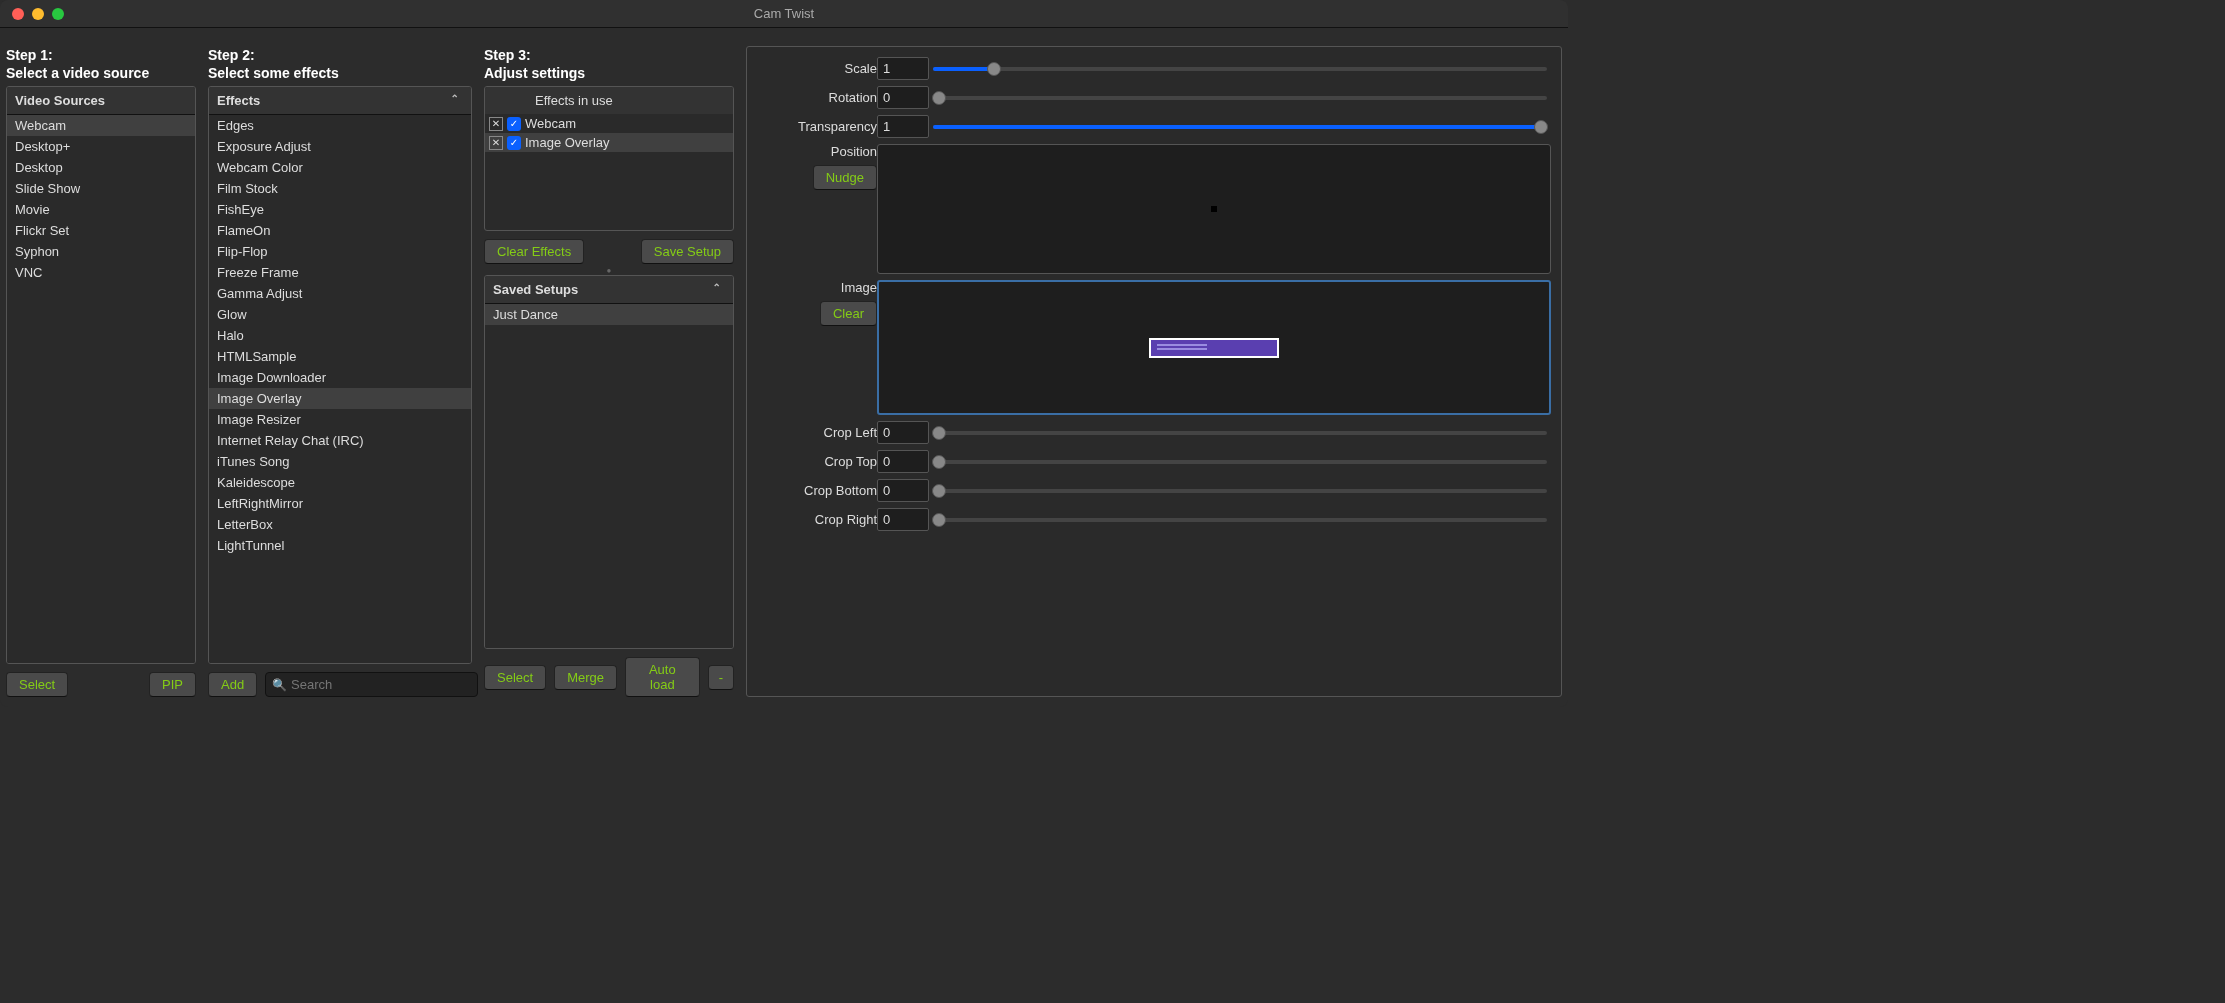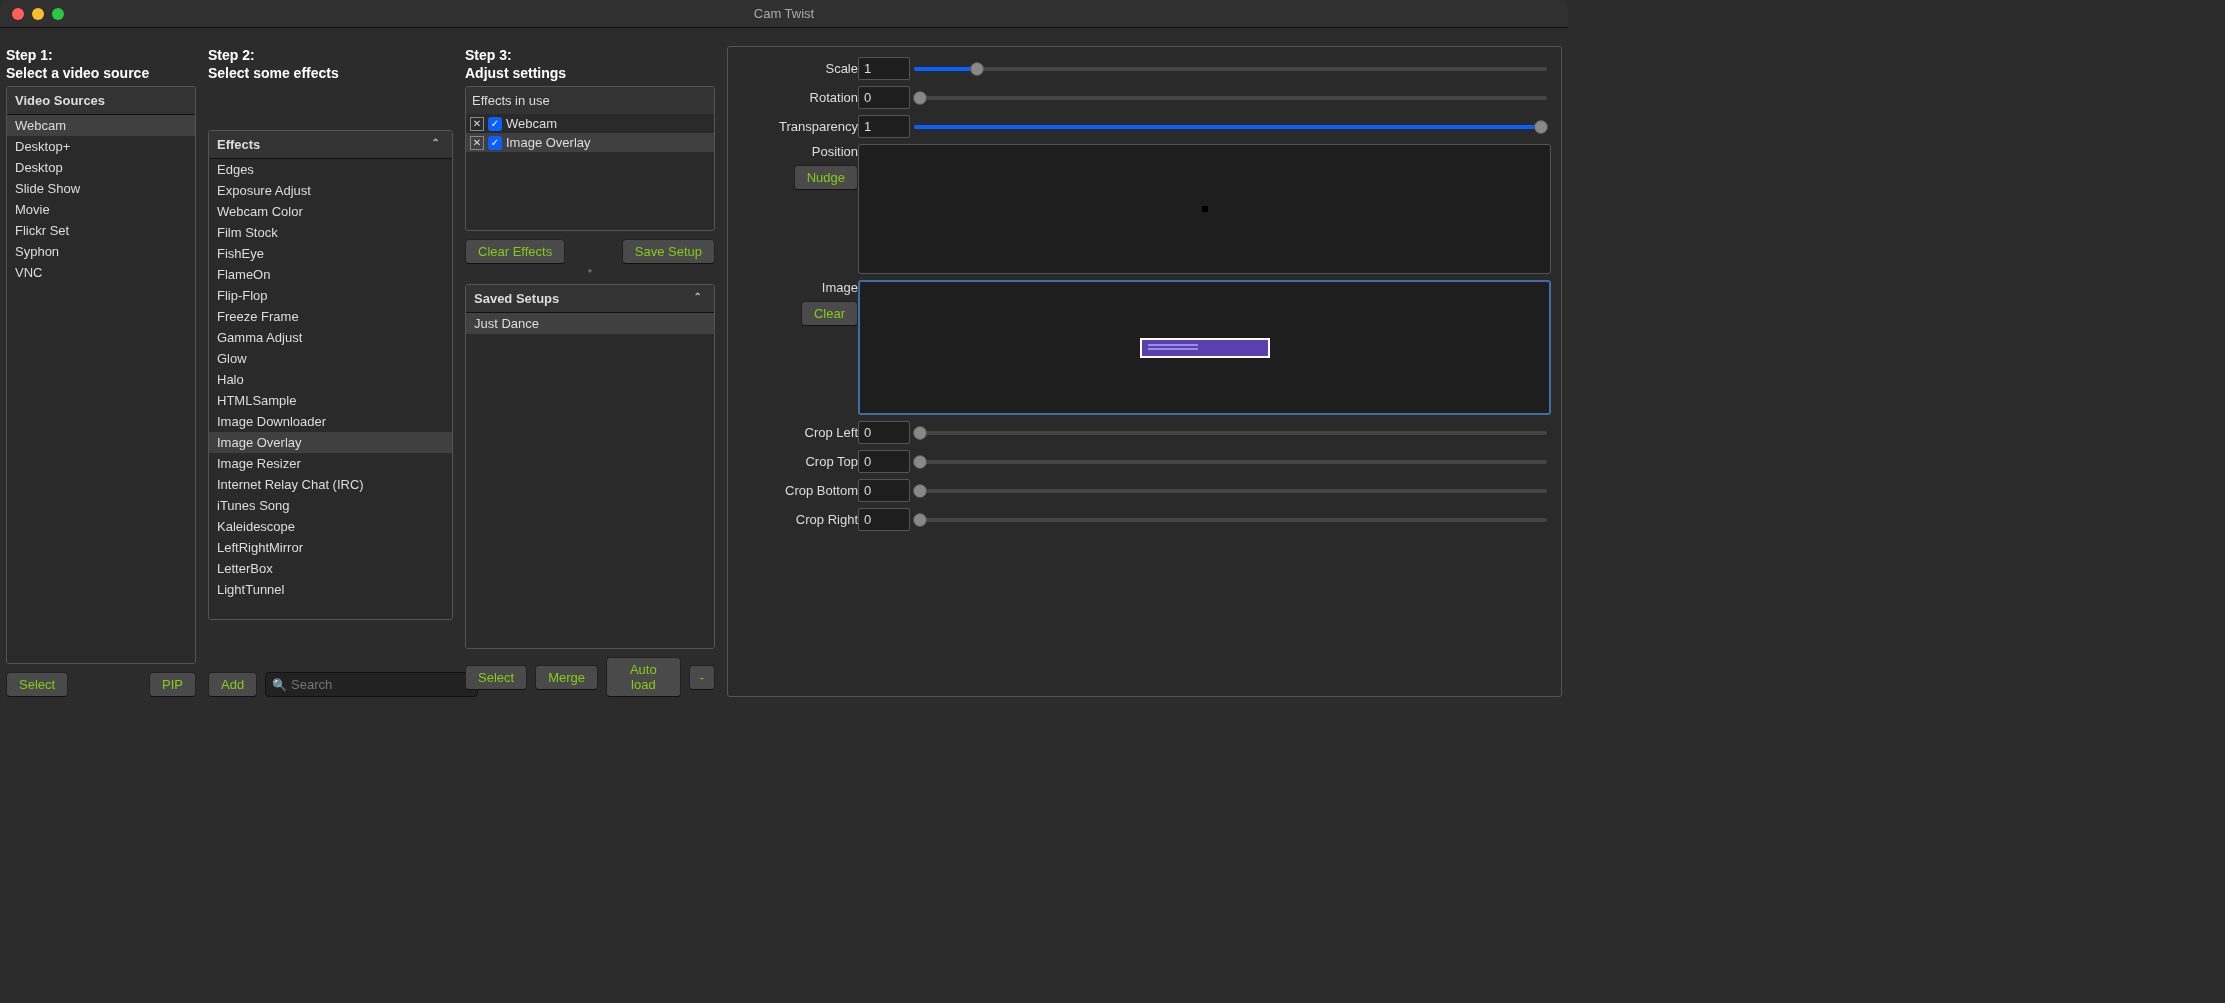--- a/index.html
+++ b/index.html
@@ -8,44 +8,44 @@
 .titlebar { height: 28px; background: #303030; border-bottom: 1px solid #111; display: flex; align-items: center; position: relative; }
 .traffic { display: flex; gap: 8px; padding-left: 12px; }
 .traffic span { width: 12px; height: 12px; border-radius: 50%; display: inline-block; }
 .tl-close { background: #ff5f57; }
 .tl-min { background: #febc2e; }
 .tl-max { background: #28c840; }
 .title { position: absolute; left: 50%; transform: translateX(-50%); color: #aaa; font-size: 13px; }
 .content { display: flex; padding: 18px 6px 10px 6px; gap: 12px; height: calc(100% - 28px); }
 .col { display: flex; flex-direction: column; }
 .col1 { width: 190px; }
-.col2 { width: 245px; gap: 44px; }
+.col2 { width: 264px; }
 .col3 { width: 250px; }
 .col4 { flex: 1; }
 .step-label { font-weight: bold; color: #fff; font-size: 14px; line-height: 1.3; height: 40px; }
 .settings-label { font-weight: bold; color: #fff; font-size: 14px; line-height: 1.3; height: 40px; padding-top: 2px; }
 .listbox { background: #2a2a2a; border: 1px solid #555; border-radius: 3px; flex: 1; overflow: hidden; display:flex; flex-direction:column; }
 .list-header { background: #333; border-bottom: 1px solid #111; padding: 6px 8px; font-weight: 600; font-size: 13px; display:flex; justify-content:space-between; }
 .chevron { color:#bbb; font-size:10px; padding-right:4px; }
 .list-body { flex:1; overflow:hidden; background:#2a2a2a; }
 .list-item { padding: 3px 8px; font-size: 13px; cursor: default; }
 .list-item.selected { background: #404040; }
 .btnrow { display:flex; gap:8px; margin-top:8px; align-items:center; }
 button.mac { background: #4a4a4a; border: 1px solid #222; border-bottom-color:#111; color: #84cc16; border-radius: 4px; padding: 4px 12px; font-size: 13px; cursor:pointer; }
 .search-wrap { flex:1; display:flex; align-items:center; background:#222; border:1px solid #111; border-radius:4px; padding:2px 6px; }
 .search-wrap input { background:transparent; border:0; color:#ccc; outline:none; flex:1; font-size:13px; padding:2px 4px; }
 .mag { color:#888; font-size:12px; }
 .effects-inuse { border:1px solid #555; border-radius:3px; background:#2a2a2a; height:145px; display:flex; flex-direction:column; overflow:hidden; }
-.inuse-header { background:#333; padding:6px; display:flex;flex-direction:column; }
+.inuse-header { background:#333; padding:6px; display:flex; }
 .inuse-header .col-blank { width:22px; }
 .inuse-row { display:flex; align-items:center; padding:2px 4px; gap:4px; }
 .inuse-row.selected { background:#404040; }
 .xbox { width:14px; height:14px; border:1px solid #888; display:flex; align-items:center; justify-content:center; font-size:10px; color:#ddd; cursor:pointer; }
 .cb { width:14px; height:14px; border-radius:3px; background:#0a60ff; display:flex; align-items:center; justify-content:center; color:#fff; font-size:10px; cursor:pointer; }
-.saved { border:1px solid #555; border-radius:3px; background:#2a2a2a; flex:1; display:flex; flex-direction:column; margin-top:9px; overflow:hidden; }
+.saved { border:1px solid #555; border-radius:3px; background:#2a2a2a; flex:1; display:flex; flex-direction:column; margin-top:0; overflow:hidden; }
 .dot { text-align:center; color:#666; font-size:8px; margin-top:2px; }
 .settings-panel { border:1px solid #555; border-radius:3px; background:#2a2a2a; flex:1; padding:10px 10px 0 10px; overflow:hidden; }
 .row { display:flex; align-items:center; margin-bottom:6px; }
 .row-label { width:120px; text-align:right; font-size:13px; color:#ddd; }
 .numbox { width:52px; background:#1e1e1e; border:1px solid #555; color:#ddd; padding:3px 5px; font-size:13px; border-radius:2px; }
 .slider-track { flex:1; height:4px; background:#444; border-radius:2px; position:relative; margin:0 4px; }
 .slider-fill { position:absolute; left:0; top:0; bottom:0; background:#0a60ff; border-radius:2px; }
 .slider-thumb { position:absolute; top:50%; transform:translate(-50%,-50%); width:14px; height:14px; background:#888; border-radius:50%; border:1px solid #555; }
 .pos-box { flex:1; height:130px; background:#1e1e1e; border:1px solid #555; border-radius:3px; position:relative; }
 .pos-dot { position:absolute; width:6px; height:6px; background:#000; left:50%; top:50%; transform:translate(-50%,-50%); }

